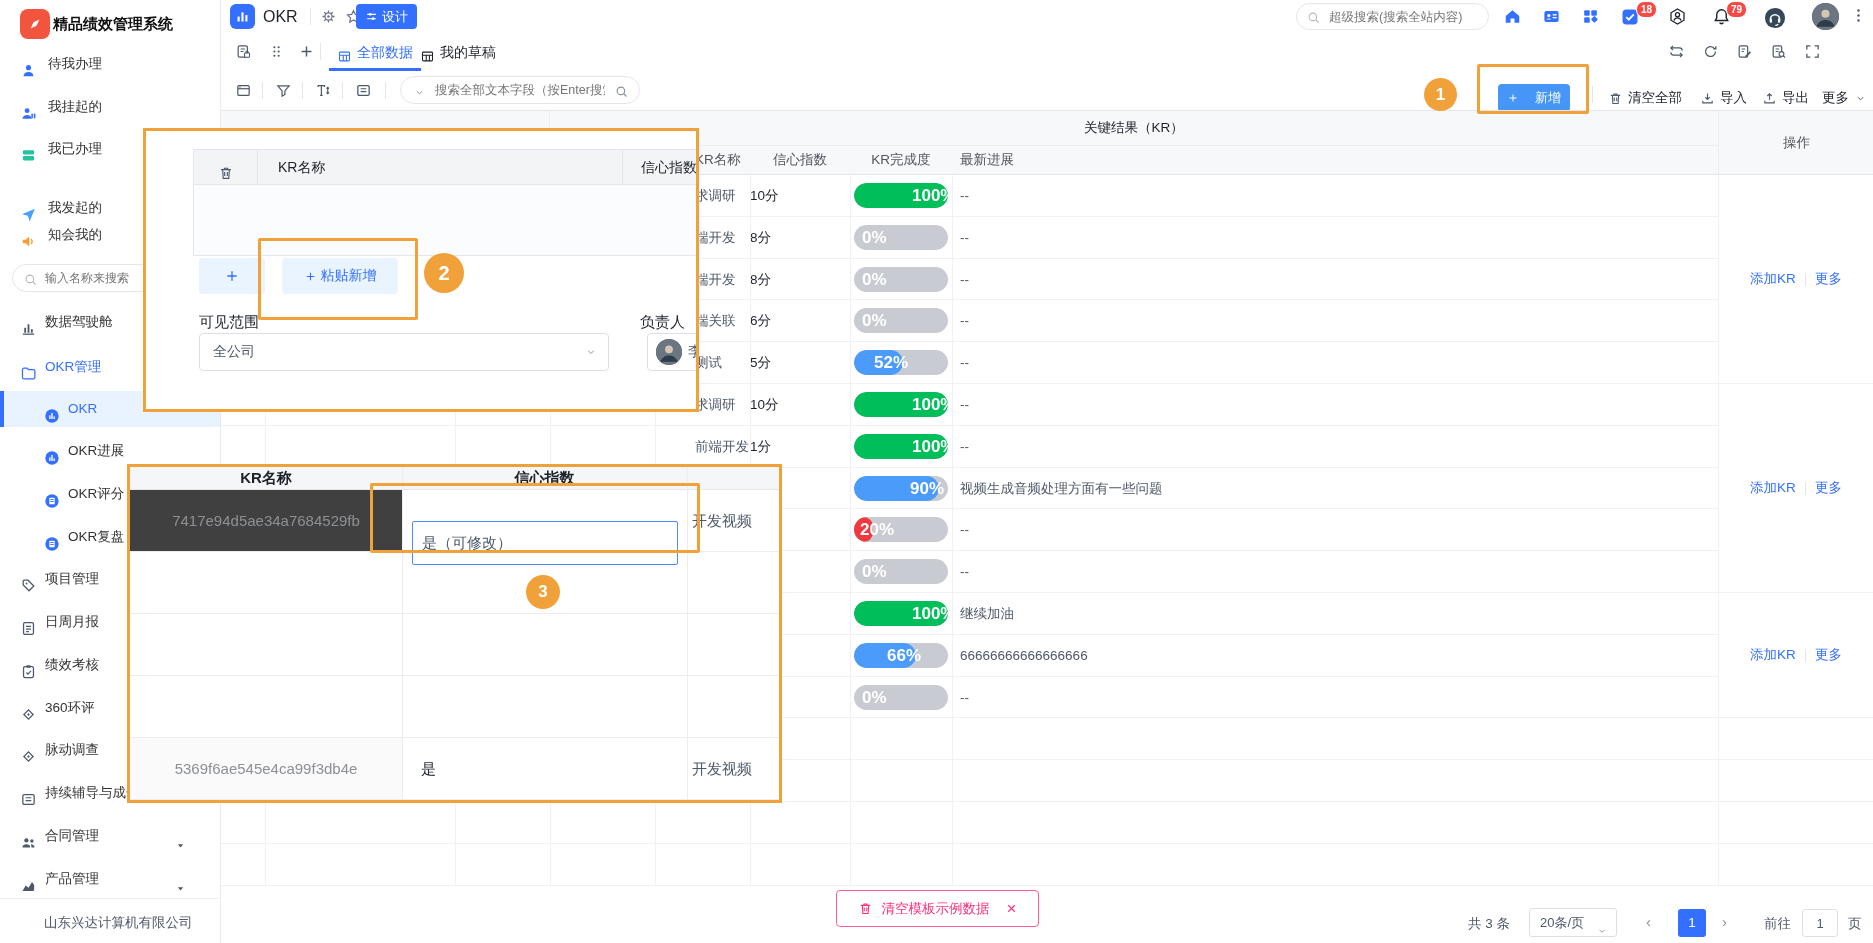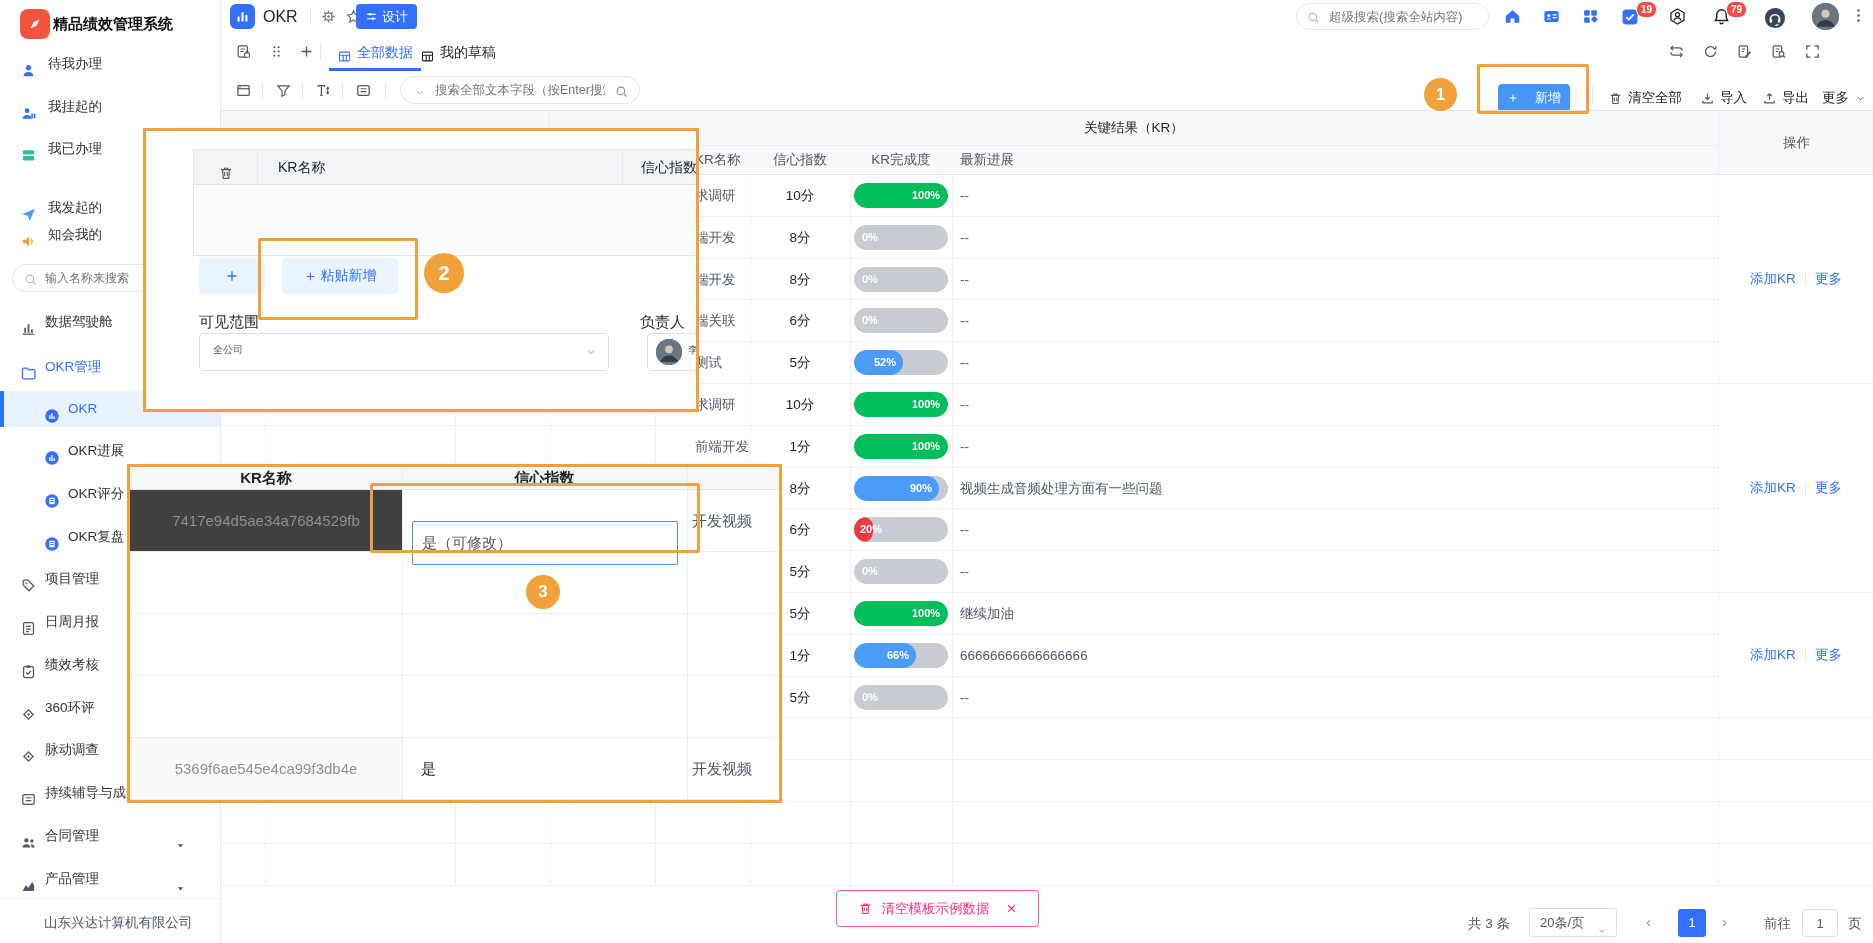--- a/index.html
+++ b/index.html
@@ -59,25 +59,25 @@
   .tb-act{position:absolute;top:18px;font-size:13.5px;color:#1d2129;cursor:pointer;display:flex;align-items:center;gap:5px;}
   
   #thead{position:absolute;left:220px;top:110px;width:1653px;height:65px;background:#f7f8fa;border-top:1px solid #e5e6eb;border-bottom:1px solid #e5e6eb;box-sizing:border-box;}
   #gh-cell{position:absolute;left:330px;top:0;width:1168px;height:34px;line-height:34px;text-align:center;font-size:13.5px;color:#1d2129;border-bottom:1px solid #ebedf0;}
   #gh-left{position:absolute;left:0;top:0;width:330px;height:34px;border-right:1px solid #ebedf0;border-bottom:1px solid #ebedf0;box-sizing:border-box;}
   .shc{position:absolute;top:34px;height:30px;line-height:30px;font-size:13.5px;color:#51565d;}
   #ah-cell{position:absolute;left:1498px;top:0;width:155px;height:63px;border-left:1px solid #ebedf0;display:flex;align-items:center;justify-content:center;font-size:13.5px;color:#51565d;}
   #tbody{position:absolute;left:220px;top:175px;width:1653px;height:711px;background:#fff;}
   .trow{position:absolute;left:0;width:1498px;height:41.8px;border-bottom:1px solid #f0f1f3;box-sizing:border-box;}
   .c-kr{position:absolute;left:475px;top:0;width:270px;line-height:41px;color:#4e5969;overflow:hidden;}
-  .c-conf{position:absolute;left:530px;top:0;width:100px;line-height:41px;text-align:center;color:#1d2129;}
+  .c-conf{position:absolute;left:530px;top:0;width:100px;line-height:41px;text-align:left;color:#1d2129;}
   .c-latest{position:absolute;left:740px;top:0;width:750px;line-height:41px;color:#4e5969;overflow:hidden;}
   .pill{position:absolute;left:634px;top:8px;width:94px;height:25px;border-radius:13px;background:#c8cbd1;overflow:hidden;}
   .pill .fill{position:absolute;left:0;top:0;height:25px;border-radius:13px;}
-  .pill .pc{position:absolute;top:0;height:25px;line-height:25px;color:#fff;font-size:11px;font-weight:bold;}
+  .pill .pc{position:absolute;top:0;height:25px;line-height:25px;color:#fff;font-size:17px;font-weight:bold;}
   .vline{position:absolute;top:0;width:1px;height:711px;background:#f0f1f3;}
   #acol{position:absolute;left:1498px;top:0;width:155px;height:711px;border-left:1px solid #f0f1f3;box-sizing:border-box;}
   .agrp{position:relative;width:100%;border-bottom:1px solid #f0f1f3;box-sizing:border-box;display:flex;align-items:center;justify-content:center;gap:9px;}
   .agrp a{color:#3370ff;font-size:13.5px;cursor:pointer;text-decoration:none;}
   .agrp .adiv{width:1px;height:13px;background:#e5e6eb;}
   .aempty{width:100%;height:41.8px;border-bottom:1px solid #f0f1f3;box-sizing:border-box;}
   
   #clear-template{position:absolute;left:836px;top:890px;width:203px;height:37px;border:1px solid #ff5c96;border-radius:4px;box-sizing:border-box;background:#fff;display:flex;align-items:center;justify-content:center;gap:9px;color:#ff2d7e;font-size:13.5px;cursor:pointer;}
   .pgr{position:absolute;color:#4e5969;font-size:13.5px;}
   #pg-size{position:absolute;left:1529px;top:908px;width:88px;height:29px;border:1px solid #dcdfe6;border-radius:3px;box-sizing:border-box;color:#4e5969;font-size:13px;line-height:27px;padding-left:10px;cursor:pointer;}
@@ -85,21 +85,21 @@
   .pg-arrow{position:absolute;top:913px;color:#86909c;font-size:15px;cursor:pointer;}
   #pg-cur{position:absolute;left:1678px;top:909px;width:28px;height:28px;background:#3370ff;border-radius:3px;color:#fff;text-align:center;line-height:28px;font-size:13.5px;cursor:pointer;}
   #pg-input{position:absolute;left:1802px;top:909px;width:36px;height:28px;border:1px solid #dcdfe6;border-radius:3px;box-sizing:border-box;text-align:center;font-size:13px;color:#4e5969;outline:0;font-family:inherit;}
   
   #ov1{position:absolute;left:143px;top:128px;width:556px;height:284px;background:#fff;border:3px solid #f0a13a;box-sizing:border-box;z-index:40;overflow:hidden;}
   .mt-cell{position:absolute;background:#f3f4f6;border:1px solid #e5e6eb;box-sizing:border-box;color:#1d2129;font-size:14px;line-height:35px;}
   #mt-body{position:absolute;left:47px;top:54px;width:503px;height:71px;background:#fbfcfd;border-bottom:1px solid #e5e6eb;border-left:1px solid #e5e6eb;box-sizing:border-box;}
   .lblue-btn{position:absolute;background:#e9f4ff;border-radius:4px;color:#3370ff;display:flex;align-items:center;justify-content:center;gap:4px;font-size:14px;cursor:pointer;}
   .fld-label{position:absolute;font-size:15px;color:#1d2129;}
   .fld-select{position:absolute;height:38px;border:1px solid #dcdfe6;border-radius:4px;box-sizing:border-box;background:#fff;}
-  .fld-select .val{position:absolute;left:13px;top:9px;font-size:10px;color:#4e5969;text-align:center;}
+  .fld-select .val{position:absolute;left:13px;top:9px;font-size:14px;color:#4e5969;text-align:center;}
   .fld-select .chv{position:absolute;right:10px;top:10px;color:#b6bac0;}
   #own-av{position:absolute;left:8px;top:5px;width:26px;height:26px;border-radius:50%;overflow:hidden;background:#5b6672;}
   #ov2{position:absolute;left:127px;top:464px;width:655px;height:339px;background:#fff;border:3px solid #f0a13a;box-sizing:border-box;z-index:45;overflow:hidden;}
   .p-head{position:absolute;top:0;height:23px;line-height:22px;text-align:center;font-size:15px;font-weight:bold;color:#1d2129;background:#f5f6f8;border-bottom:1px solid #e5e6eb;box-sizing:border-box;}
   .p-row{position:absolute;left:0;width:649px;border-bottom:1px solid #ebedf0;box-sizing:border-box;}
   .p-c1{position:absolute;left:0;top:0;width:272px;height:100%;line-height:61px;text-align:center;color:#8c9094;font-size:15px;overflow:hidden;}
   .p-c2{position:absolute;left:272px;top:0;width:285px;height:100%;line-height:61px;padding-left:19px;box-sizing:border-box;color:#1d2129;font-size:15px;}
   .p-c3{position:absolute;left:557px;top:0;width:92px;height:100%;line-height:61px;padding-left:5px;box-sizing:border-box;color:#4e5969;font-size:15px;overflow:hidden;}
   .p-vline{position:absolute;top:0;width:1px;height:333px;background:#ebedf0;}
   #p-input{position:absolute;left:282px;top:31px;width:266px;height:44px;border:1.5px solid #4c8df5;border-radius:2px;box-sizing:border-box;background:#fff;line-height:41px;padding-left:9px;font-size:15px;color:#4e5969;}
@@ -518,21 +518,21 @@
         </svg></span>
     <span class="t1ic" style="left:1322px;color:#3370ff"><svg class="ic" width="19" height="19">
           <use href="#i-idcard"></use>
         </svg></span>
     <span class="t1ic" style="left:1361px;color:#3370ff"><svg class="ic" width="19" height="19">
           <use href="#i-grid"></use>
         </svg></span>
     <span class="t1ic" style="left:1400px"><svg class="ic" width="20" height="20">
           <use href="#i-check"></use>
         </svg></span>
-    <span class="badge" style="left:1416px;top:1px">19</span>
+    <span class="badge" style="left:1416px;top:1px">18</span>
     <span class="t1ic" style="left:1448px;color:#1d2129"><svg class="ic" width="19" height="19">
           <use href="#i-hexp"></use>
         </svg></span>
     <span class="t1ic" style="left:1492px;color:#1d2129"><svg class="ic" width="19" height="19">
           <use href="#i-bell"></use>
         </svg></span>
     <span class="badge" style="left:1506px;top:1px">79</span>
     <span class="t1ic" style="left:1544px"><svg class="ic" width="22" height="22">
           <use href="#i-headset"></use>
         </svg></span>

